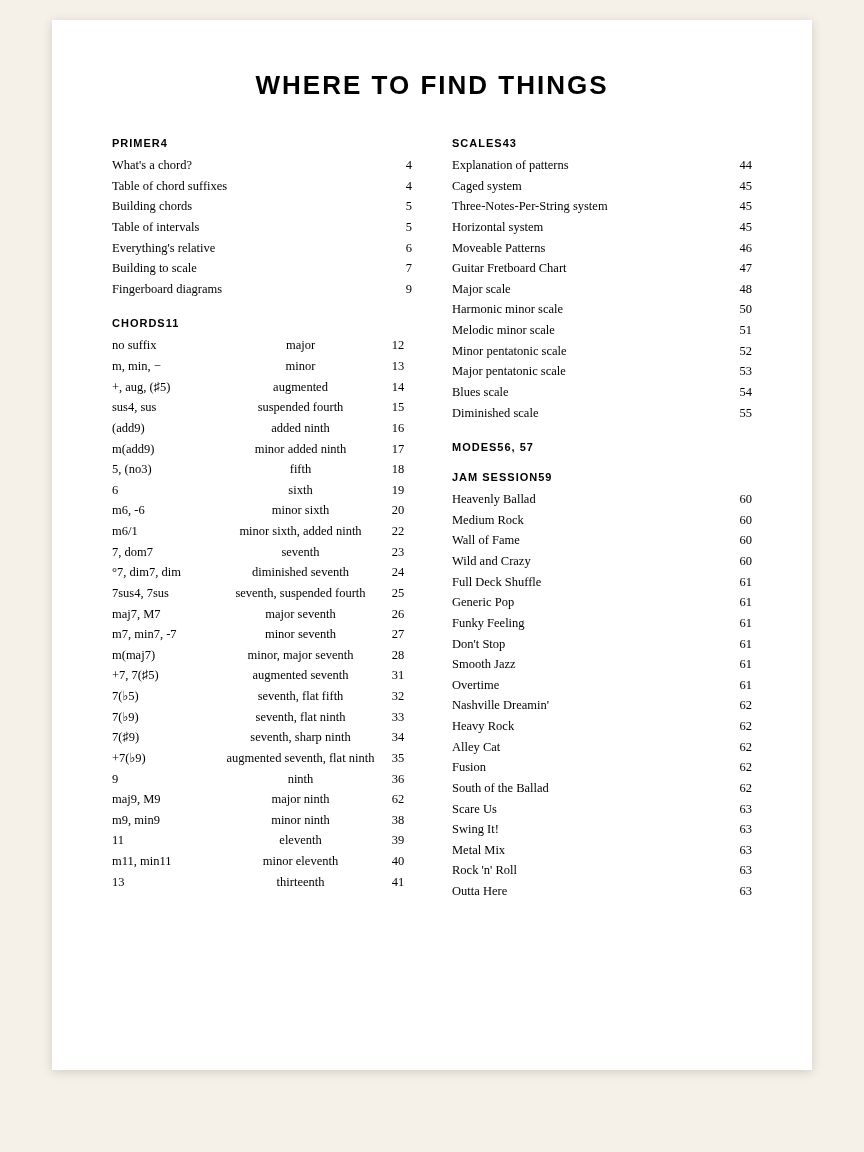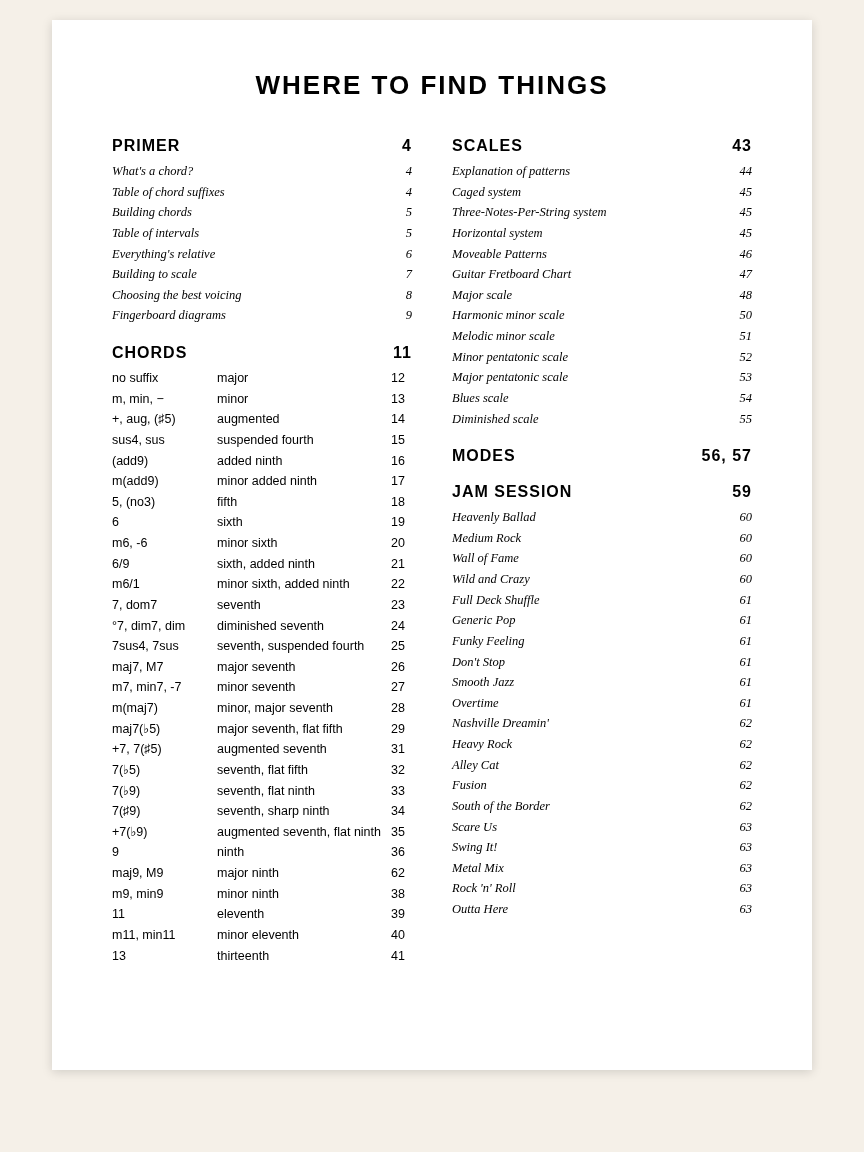--- a/index.html
+++ b/index.html
@@ -35,57 +35,56 @@
     .col {
       flex: 1;
     }
     .toc-entry {
       display: flex;
       justify-content: space-between;
       align-items: baseline;
       font-size: 12.5px;
       line-height: 1.65;
       font-family: 'Times New Roman', Times, serif;
-      font-style: italic;
     }
     .toc-entry .label {
       flex: 1;
       padding-right: 8px;
     }
     .toc-entry .page-num {
       min-width: 28px;
       text-align: right;
     }
     .section-row {
       display: flex;
-      justify-content: space-between;
       align-items: baseline;
       font-family: Arial, sans-serif;
       font-weight: 700;
-      font-size: 16px;
+      font-size: 11px;
       letter-spacing: 1px;
       margin-bottom: 6px;
       margin-top: 18px;
     }
     .section-row:first-child {
       margin-top: 0;
     }
     .chord-entry {
       display: flex;
       align-items: baseline;
       font-size: 12.5px;
       line-height: 1.65;
-      font-family: Liberation Sans, sans-serif;
+      font-family: Liberation Serif, serif;
     }
     .chord-entry .chord-sym {
       width: 105px;
       flex-shrink: 0;
     }
     .chord-entry .chord-name {
       flex: 1;
+      text-align: center;
     }
     .chord-entry .page-num {
       min-width: 28px;
       text-align: center;
     }
   </style>
 </head>
 <body>
 
 <div class="page">
@@ -116,24 +115,20 @@
         </div>
         <div class="toc-entry">
           <span class="label">Everything's relative</span>
           <span class="page-num">6</span>
         </div>
         <div class="toc-entry">
           <span class="label">Building to scale</span>
           <span class="page-num">7</span>
         </div>
         <div class="toc-entry">
-          <span class="label">Choosing the best voicing</span>
-          <span class="page-num">8</span>
-        </div>
-        <div class="toc-entry">
           <span class="label">Fingerboard diagrams</span>
           <span class="page-num">9</span>
         </div>
         <div class="section-row">
           <span>CHORDS</span>
           <span>11</span>
         </div>
         <div class="chord-entry">
           <span class="chord-sym">no suffix</span>
           <span class="chord-name">major</span>
@@ -173,25 +168,20 @@
           <span class="chord-sym">6</span>
           <span class="chord-name">sixth</span>
           <span class="page-num">19</span>
         </div>
         <div class="chord-entry">
           <span class="chord-sym">m6, -6</span>
           <span class="chord-name">minor sixth</span>
           <span class="page-num">20</span>
         </div>
         <div class="chord-entry">
-          <span class="chord-sym">6/9</span>
-          <span class="chord-name">sixth, added ninth</span>
-          <span class="page-num">21</span>
-        </div>
-        <div class="chord-entry">
           <span class="chord-sym">m6/1</span>
           <span class="chord-name">minor sixth, added ninth</span>
           <span class="page-num">22</span>
         </div>
         <div class="chord-entry">
           <span class="chord-sym">7, dom7</span>
           <span class="chord-name">seventh</span>
           <span class="page-num">23</span>
         </div>
         <div class="chord-entry">
@@ -211,25 +201,20 @@
         </div>
         <div class="chord-entry">
           <span class="chord-sym">m7, min7, -7</span>
           <span class="chord-name">minor seventh</span>
           <span class="page-num">27</span>
         </div>
         <div class="chord-entry">
           <span class="chord-sym">m(maj7)</span>
           <span class="chord-name">minor, major seventh</span>
           <span class="page-num">28</span>
-        </div>
-        <div class="chord-entry">
-          <span class="chord-sym">maj7(♭5)</span>
-          <span class="chord-name">major seventh, flat fifth</span>
-          <span class="page-num">29</span>
         </div>
         <div class="chord-entry">
           <span class="chord-sym">+7, 7(♯5)</span>
           <span class="chord-name">augmented seventh</span>
           <span class="page-num">31</span>
         </div>
         <div class="chord-entry">
           <span class="chord-sym">7(♭5)</span>
           <span class="chord-name">seventh, flat fifth</span>
           <span class="page-num">32</span>
@@ -396,21 +381,21 @@
         </div>
         <div class="toc-entry">
           <span class="label">Alley Cat</span>
           <span class="page-num">62</span>
         </div>
         <div class="toc-entry">
           <span class="label">Fusion</span>
           <span class="page-num">62</span>
         </div>
         <div class="toc-entry">
-          <span class="label">South of the Border</span>
+          <span class="label">South of the Ballad</span>
           <span class="page-num">62</span>
         </div>
         <div class="toc-entry">
           <span class="label">Scare Us</span>
           <span class="page-num">63</span>
         </div>
         <div class="toc-entry">
           <span class="label">Swing It!</span>
           <span class="page-num">63</span>
         </div>

